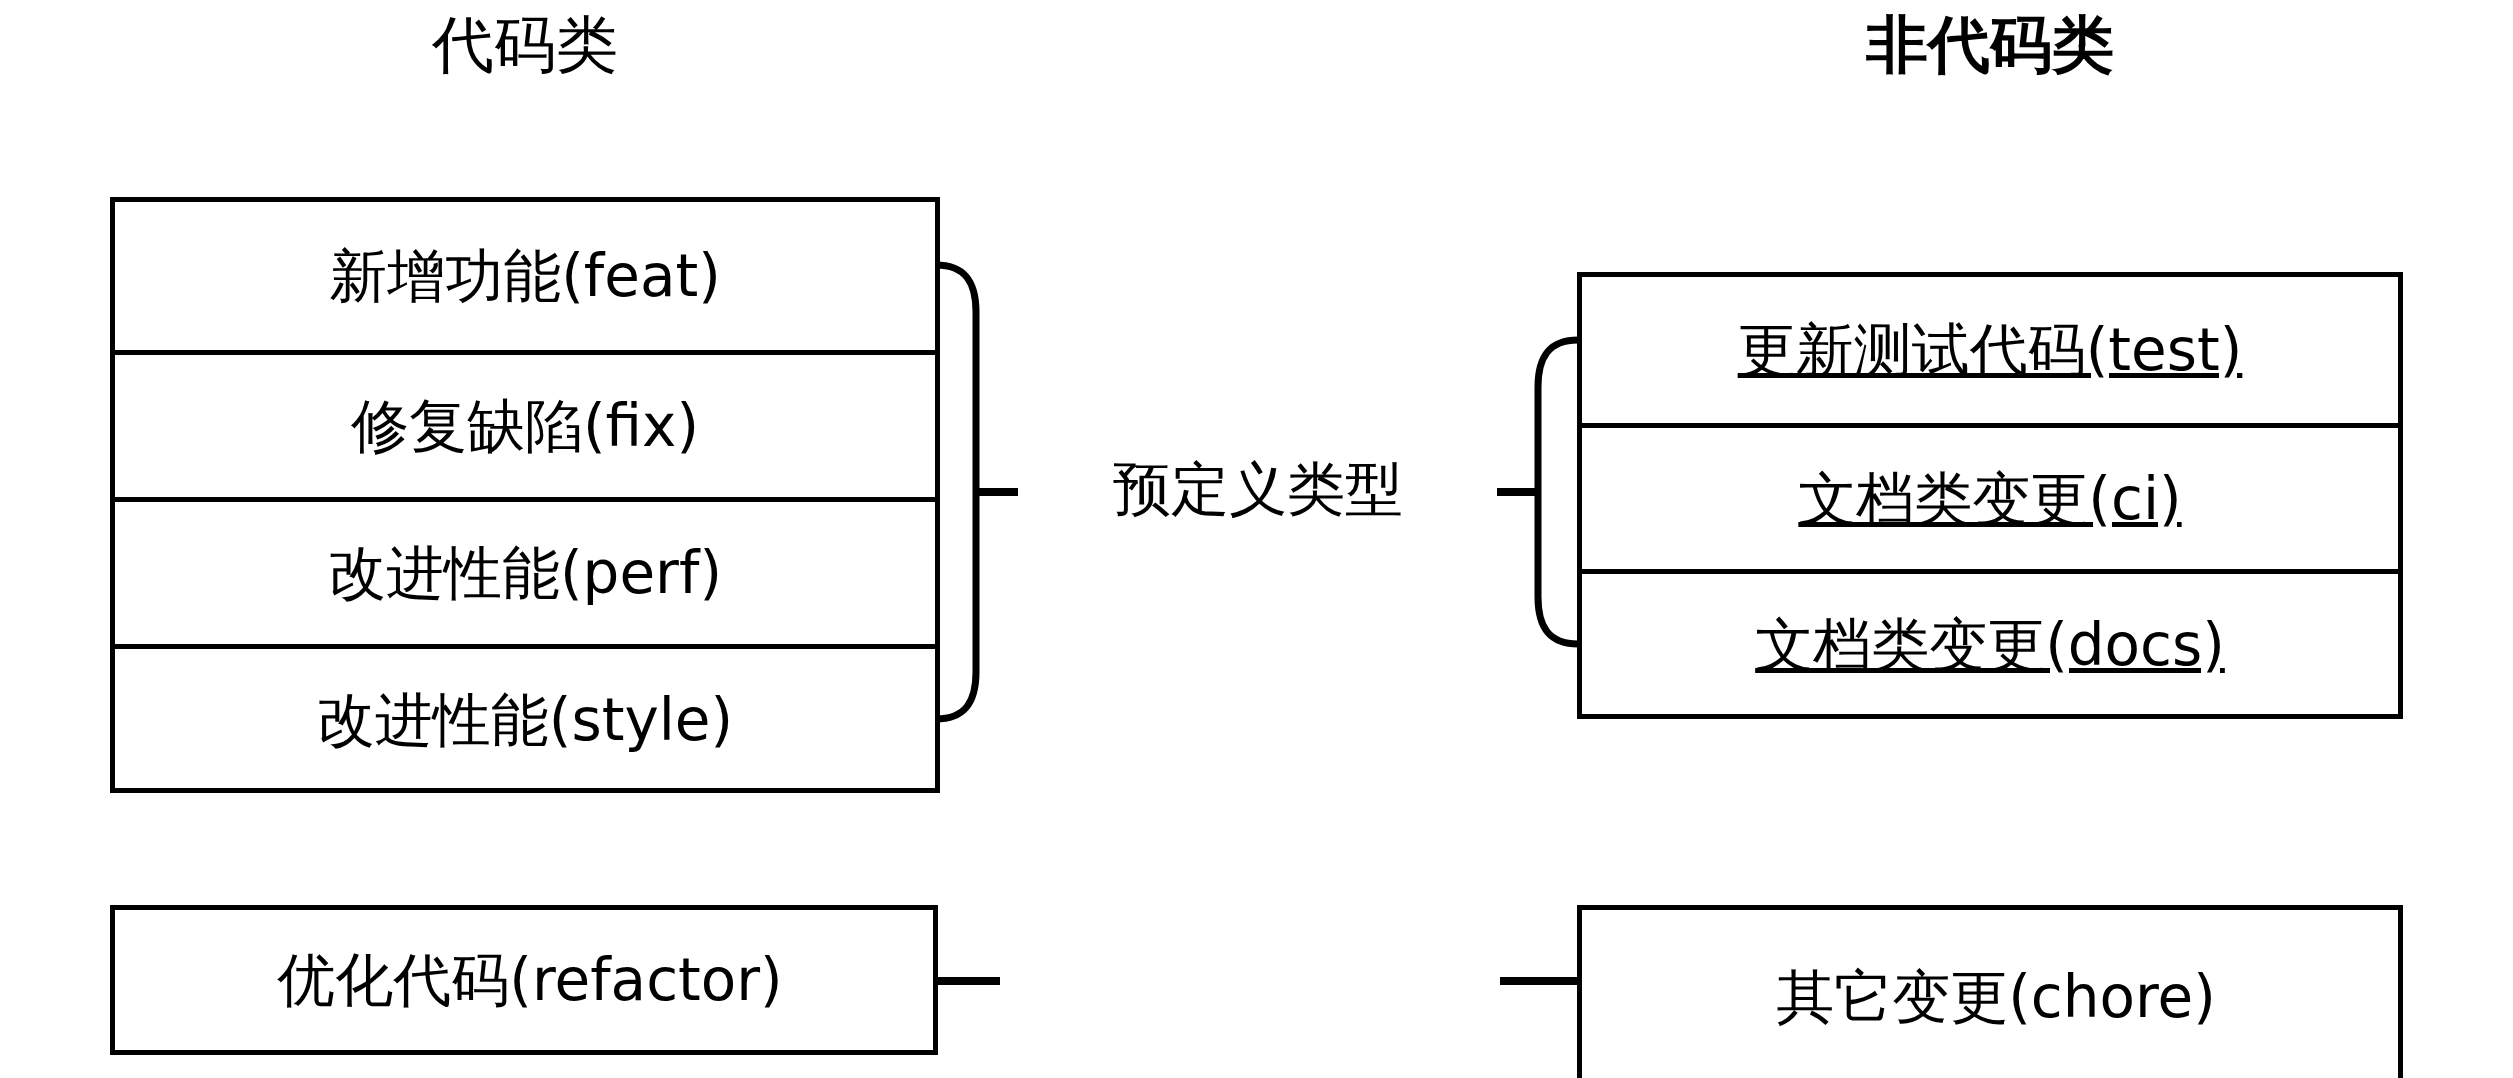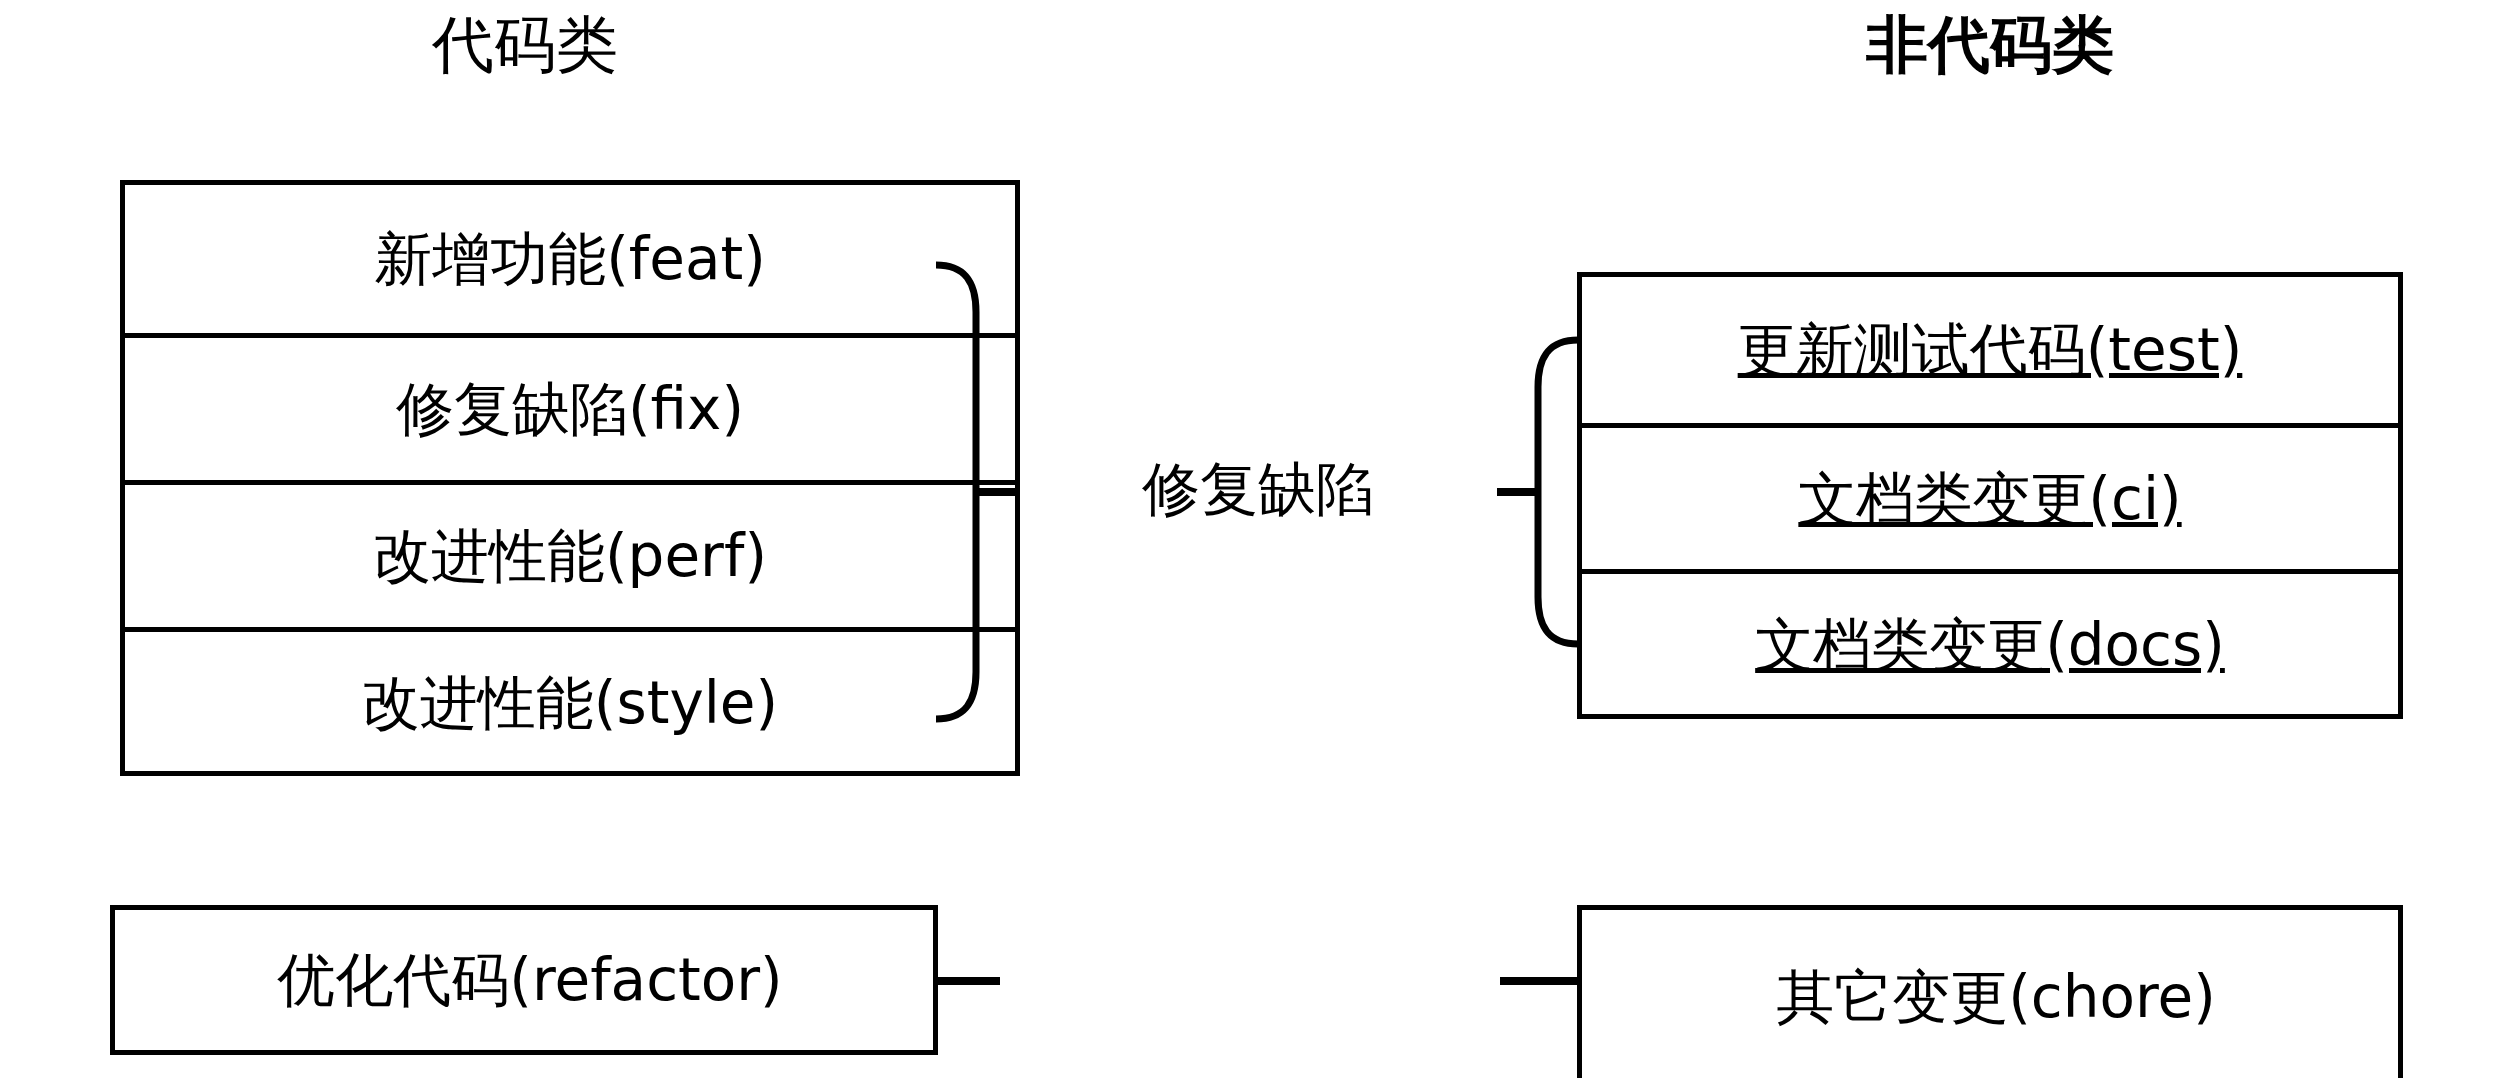--- a/index.html
+++ b/index.html
@@ -47,24 +47,23 @@
     justify-content: center;
     font-size: 58px;
     line-height: 1;
     white-space: nowrap;
     color: #000;
   }
   .table-row + .table-row { border-top: 5px solid #000; }
 
   #table-code {
     left: 110px;
-    top: 180px;
-    width: 900px;
+    top: 197px;
+    width: 830px;
     height: 596px;
-    margin-left: 10px;
   }
   #table-code .table-row { height: 147px; }
   #table-code .table-row:first-child { height: 148px; }
 
   #table-noncode {
     left: 1577px;
     top: 272px;
     width: 826px;
     height: 447px;
     text-decoration: underline;
@@ -162,15 +161,15 @@
              L 1538 514
              L 1538 597
              C 1538 626, 1548 644, 1578 644"></path>
 
     <line x1="1497" y1="492" x2="1538" y2="492" stroke="#000" stroke-width="8"></line>
 
     <line x1="938" y1="981" x2="1000" y2="981" stroke="#000" stroke-width="8"></line>
     <line x1="1500" y1="981" x2="1577" y2="981" stroke="#000" stroke-width="8"></line>
   </svg>
 
-  <div class="mid-label" id="label-predefined">修复缺陷</div>
+  <div class="mid-label" id="label-predefined">预定义类型</div>
 
 </div>
 
 </body></html>

